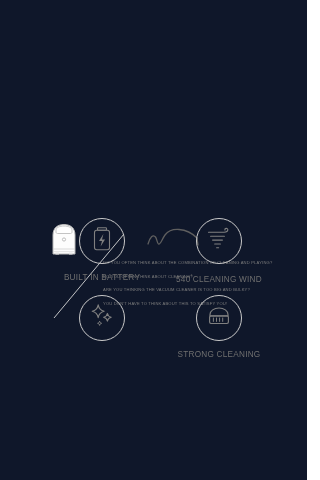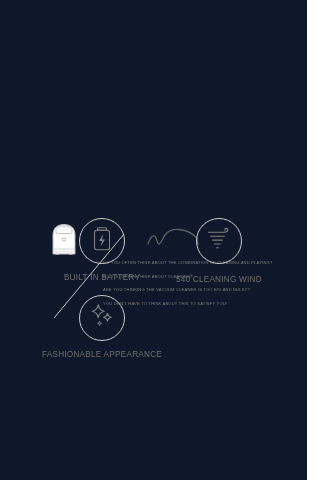--- a/index.html
+++ b/index.html
@@ -205,21 +205,35 @@
       <div class="feature-cell">
         <div class="feature-circle">
           <span>
             <svg width="26" height="26" viewBox="0 0 26 26" xmlns="http://www.w3.org/2000/svg">
               <path d="M9.2 1.8 C9.9 5.6 11.6 7.4 15.2 8.2 C11.6 9 9.9 10.8 9.2 14.6 C8.5 10.8 6.8 9 3.2 8.2 C6.8 7.4 8.5 5.6 9.2 1.8 Z" fill="none" stroke="#808080" stroke-width="1.1" stroke-linejoin="round"></path>
               <path d="M18.4 10.4 C18.8 12.7 19.9 13.8 22.2 14.3 C19.9 14.8 18.8 15.9 18.4 18.2 C18 15.9 16.9 14.8 14.6 14.3 C16.9 13.8 18 12.7 18.4 10.4 Z" fill="none" stroke="#808080" stroke-width="1.05" stroke-linejoin="round"></path>
               <path d="M10.6 18.2 C10.8 19.4 11.4 20 12.6 20.3 C11.4 20.6 10.8 21.2 10.6 22.4 C10.4 21.2 9.8 20.6 8.6 20.3 C9.8 20 10.4 19.4 10.6 18.2 Z" fill="none" stroke="#808080" stroke-width="1" stroke-linejoin="round"></path>
             </svg>
           </span>
         </div>
-        <div class="feature-label">FASHIONABLE APPEARANCE</div>
-      </div>
-
+      </div>
+
+      <div class="feature-cell wide">
+        <div class="feature-circle">
+          <span>
+            <svg width="26" height="22" viewBox="0 0 26 22" xmlns="http://www.w3.org/2000/svg">
+              <path d="M4 11 L4 9.5 C4 5.9 8 3 13 3 C18 3 22 5.9 22 9.5 L22 11 Z" fill="none" stroke="#808080" stroke-width="1.15" stroke-linejoin="round"></path>
+              <rect x="3.6" y="10.9" width="18.8" height="7.6" rx="1.4" fill="none" stroke="#808080" stroke-width="1.15"></rect>
+              <line x1="7.4" y1="12.6" x2="7.4" y2="16.8" stroke="#808080" stroke-width="1"></line>
+              <line x1="10.5" y1="12.6" x2="10.5" y2="16.8" stroke="#808080" stroke-width="1"></line>
+              <line x1="13.6" y1="12.6" x2="13.6" y2="16.8" stroke="#808080" stroke-width="1"></line>
+              <line x1="16.7" y1="12.6" x2="16.7" y2="16.8" stroke="#808080" stroke-width="1"></line>
+            </svg>
+          </span>
+        </div>
+        <div class="feature-label">STRONG CLEANING</div>
+      </div>
 
     </div>
 
   </div>
 
 </div>
 
 </body></html>

